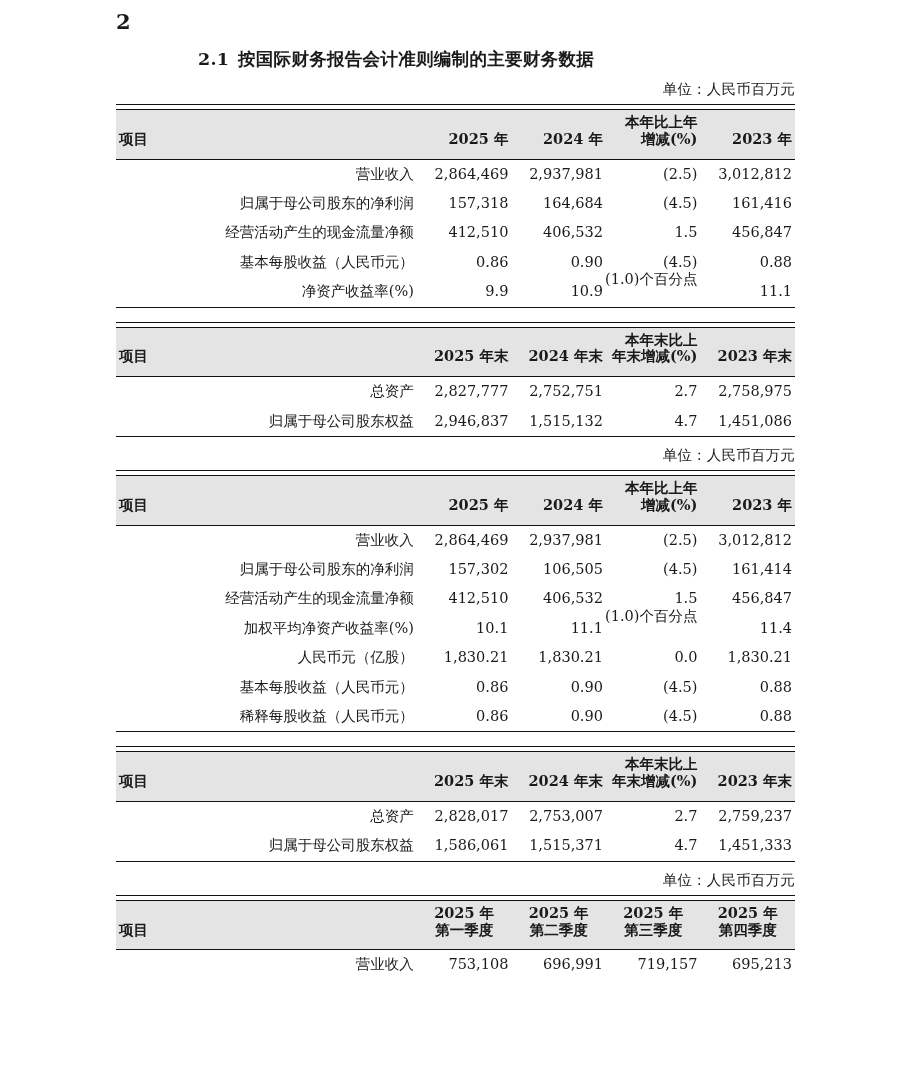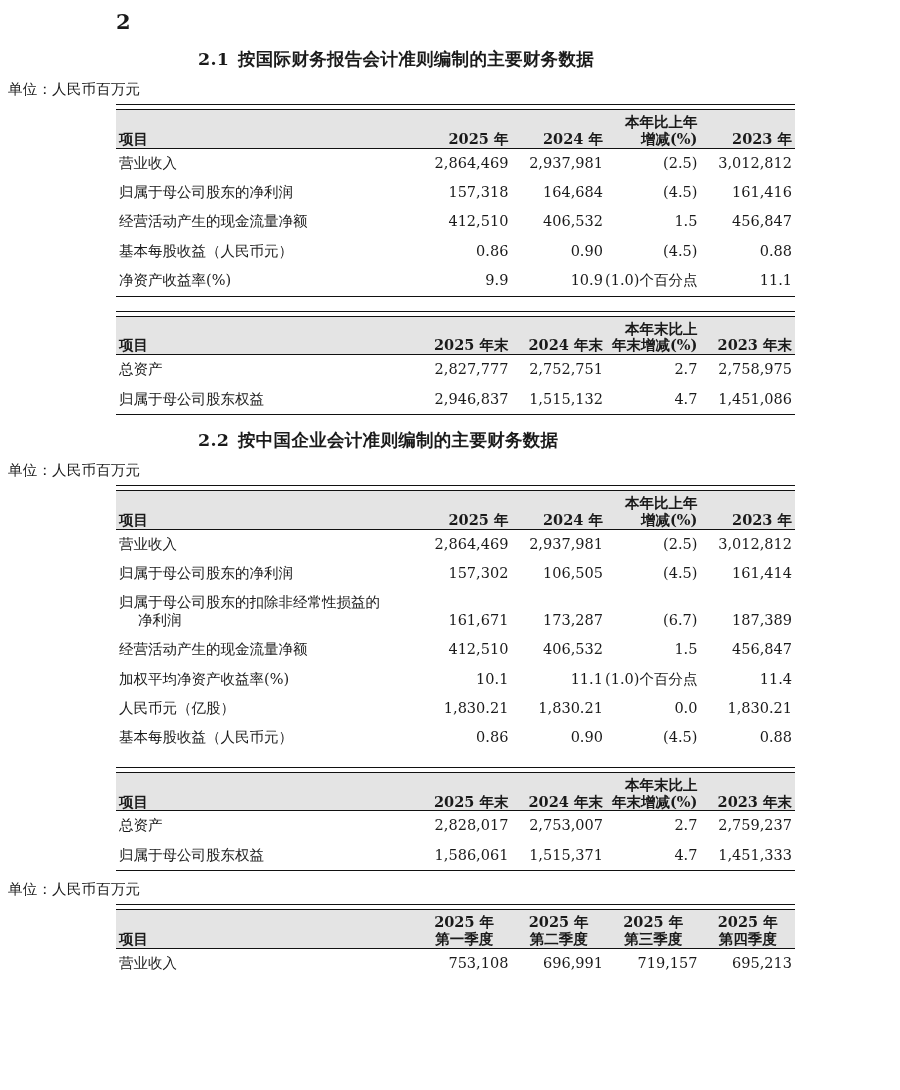--- a/index.html
+++ b/index.html
@@ -40,21 +40,21 @@
     font-size: 17.5px;
     font-weight: bold;
     letter-spacing: 0.3px;
     margin: 0;
     padding: 13px 0 0 158px;
   }
   .h2 .num { width: 40px; flex: none; margin-left: 40px; }
 
   
   .unit {
-    text-align: left;
+    text-align: right;
     font-size: 14.5px;
     padding: 9px 105px 5px 8px;
     letter-spacing: 0.2px;
   }
 
   
   .tbl-wrap { padding: 0 105px 0 116px; }
   table.fin {
     width: 100%;
     border-collapse: collapse;
@@ -71,53 +71,53 @@
   table.fin thead tr.rule-top th {
     padding: 0;
     height: 4px;
     border-top: 1.6px solid #111;
     border-bottom: 1.2px solid #111;
   }
   table.fin thead tr.head th {
     background: #e4e4e4;
     font-weight: bold;
     vertical-align: bottom;
-    padding: 4px 3px 0 3px;
+    padding: 4px 3px 11px 3px;
     border-bottom: 1.6px solid #111;
     line-height: 1.16;
     font-size: 14.5px;
   }
   table.fin thead tr.head th.item   { text-align: left; }
   table.fin thead tr.head th.numhd  { text-align: right; }
   table.fin thead tr.head th.cent   { text-align: center; }
   table.fin thead tr.head th .l2 { display: block; }
 
   table.fin tbody td {
     padding: 6px 3px 6px 3px;
     line-height: 1.2;
     vertical-align: bottom;
     font-size: 14.5px;
   }
-  table.fin tbody td.item { text-align: left; }
+  table.fin tbody td.item { text-align: right; }
   table.fin tbody td.num  { text-align: right; }
   table.fin tbody tr.last td { border-bottom: 1.6px solid #111; }
 
   td.item .wrap2 { display: block; }
   td.item .wrap2 .ln2 { display: block; padding-left: 19px; }
 
   
   td.num.spill {
     position: relative;
     overflow: visible;
     white-space: nowrap;
   }
   td.num.spill .spilltext {
     position: absolute;
     right: 3px;
-    bottom: 6px;
+    bottom: 18px;
     white-space: nowrap;
     text-align: right;
   }
 
   .gap-sm { height: 14px; }
 </style>
 </head>
 <body>
 
 <div class="page">
@@ -237,24 +237,20 @@
           <td class="item">归属于母公司股东权益</td>
           <td class="num">2,946,837</td>
           <td class="num">1,515,132</td>
           <td class="num">4.7</td>
           <td class="num">1,451,086</td>
         </tr>
       </tbody>
     </table>
   </div>
 
-  <h2 class="h2">
-    <span class="num">2.2</span>
-    <span>按中国企业会计准则编制的主要财务数据</span>
-  </h2>
 
   <div class="unit">单位：人民币百万元</div>
 
   <div class="tbl-wrap">
     <table class="fin">
       <colgroup>
         <col class="c-item">
           <col class="c-num">
           <col class="c-num">
           <col class="c-num">
@@ -284,32 +280,20 @@
           <td class="num">3,012,812</td>
         </tr>
         <tr>
           <td class="item">归属于母公司股东的净利润</td>
           <td class="num">157,302</td>
           <td class="num">106,505</td>
           <td class="num">(4.5)</td>
           <td class="num">161,414</td>
         </tr>
         <tr>
-          <td class="item">
-            <span class="wrap2">
-              <span>归属于母公司股东的扣除非经常性损益的</span>
-              <span class="ln2">净利润</span>
-            </span>
-          </td>
-          <td class="num">161,671</td>
-          <td class="num">173,287</td>
-          <td class="num">(6.7)</td>
-          <td class="num">187,389</td>
-        </tr>
-        <tr>
           <td class="item">经营活动产生的现金流量净额</td>
           <td class="num">412,510</td>
           <td class="num">406,532</td>
           <td class="num">1.5</td>
           <td class="num">456,847</td>
         </tr>
         <tr>
           <td class="item">加权平均净资产收益率(%)</td>
           <td class="num">10.1</td>
           <td class="num">11.1</td>
@@ -320,20 +304,27 @@
         </tr>
         <tr>
           <td class="item">人民币元（亿股）</td>
           <td class="num">1,830.21</td>
           <td class="num">1,830.21</td>
           <td class="num">0.0</td>
           <td class="num">1,830.21</td>
         </tr>
         <tr>
           <td class="item">基本每股收益（人民币元）</td>
+          <td class="num">0.86</td>
+          <td class="num">0.90</td>
+          <td class="num">(4.5)</td>
+          <td class="num">0.88</td>
+        </tr>
+        <tr class="last">
+          <td class="item">稀释每股收益（人民币元）</td>
           <td class="num">0.86</td>
           <td class="num">0.90</td>
           <td class="num">(4.5)</td>
           <td class="num">0.88</td>
         </tr>
       </tbody>
     </table>
   </div>
 
   <div class="gap-sm"></div>

